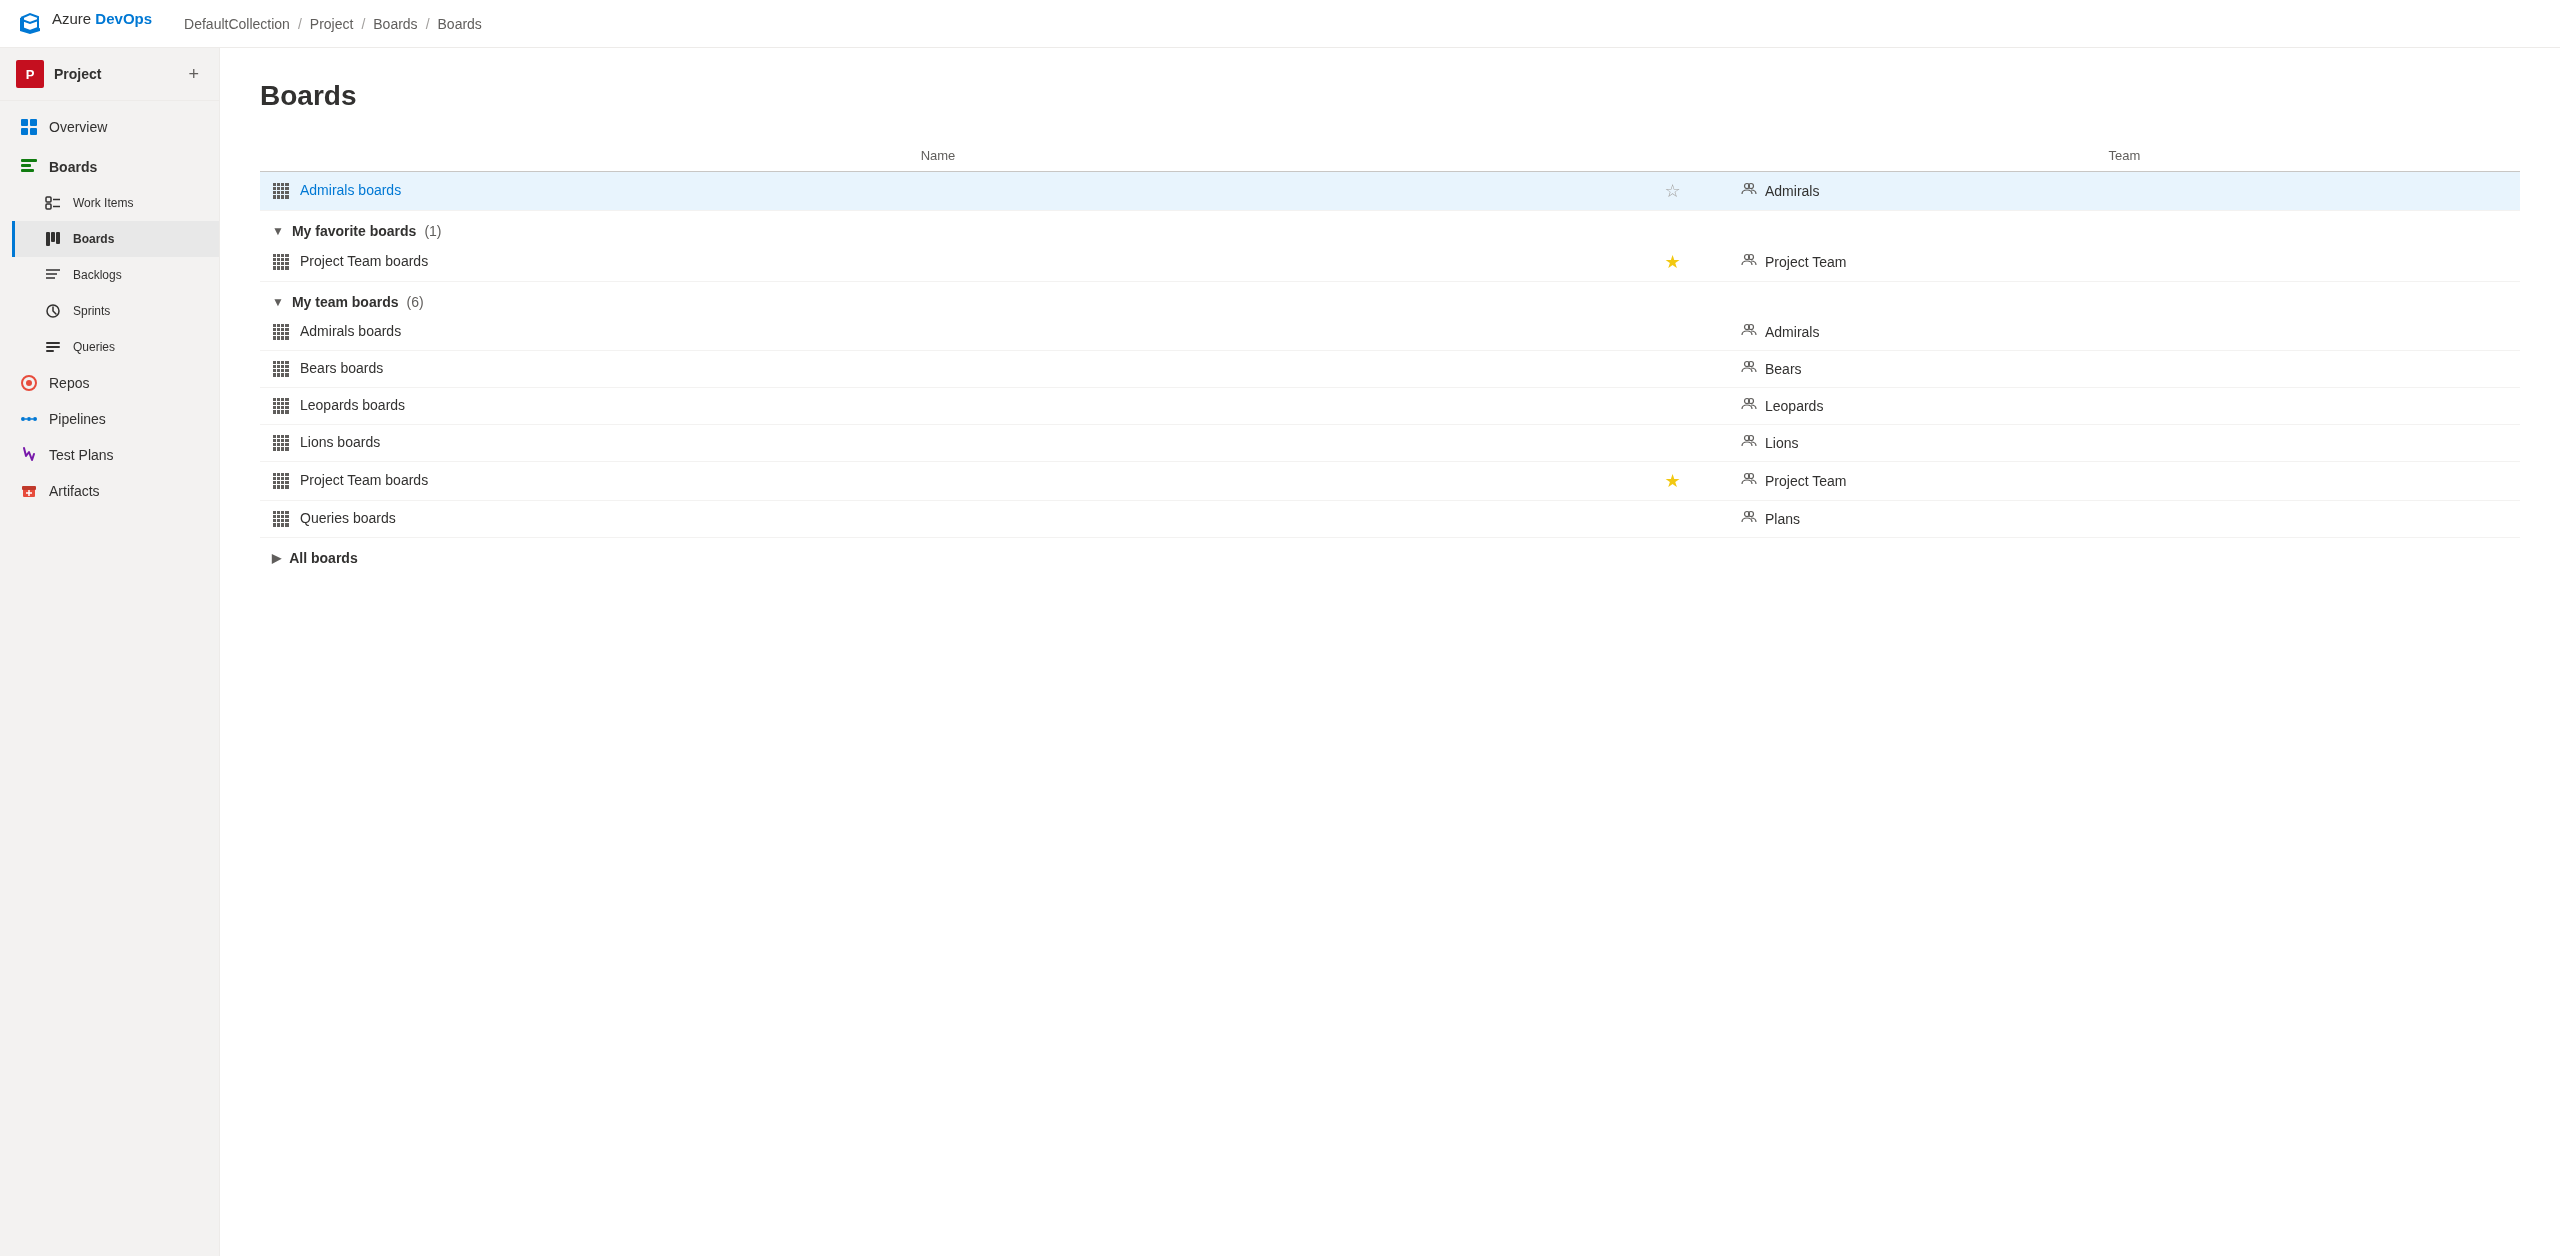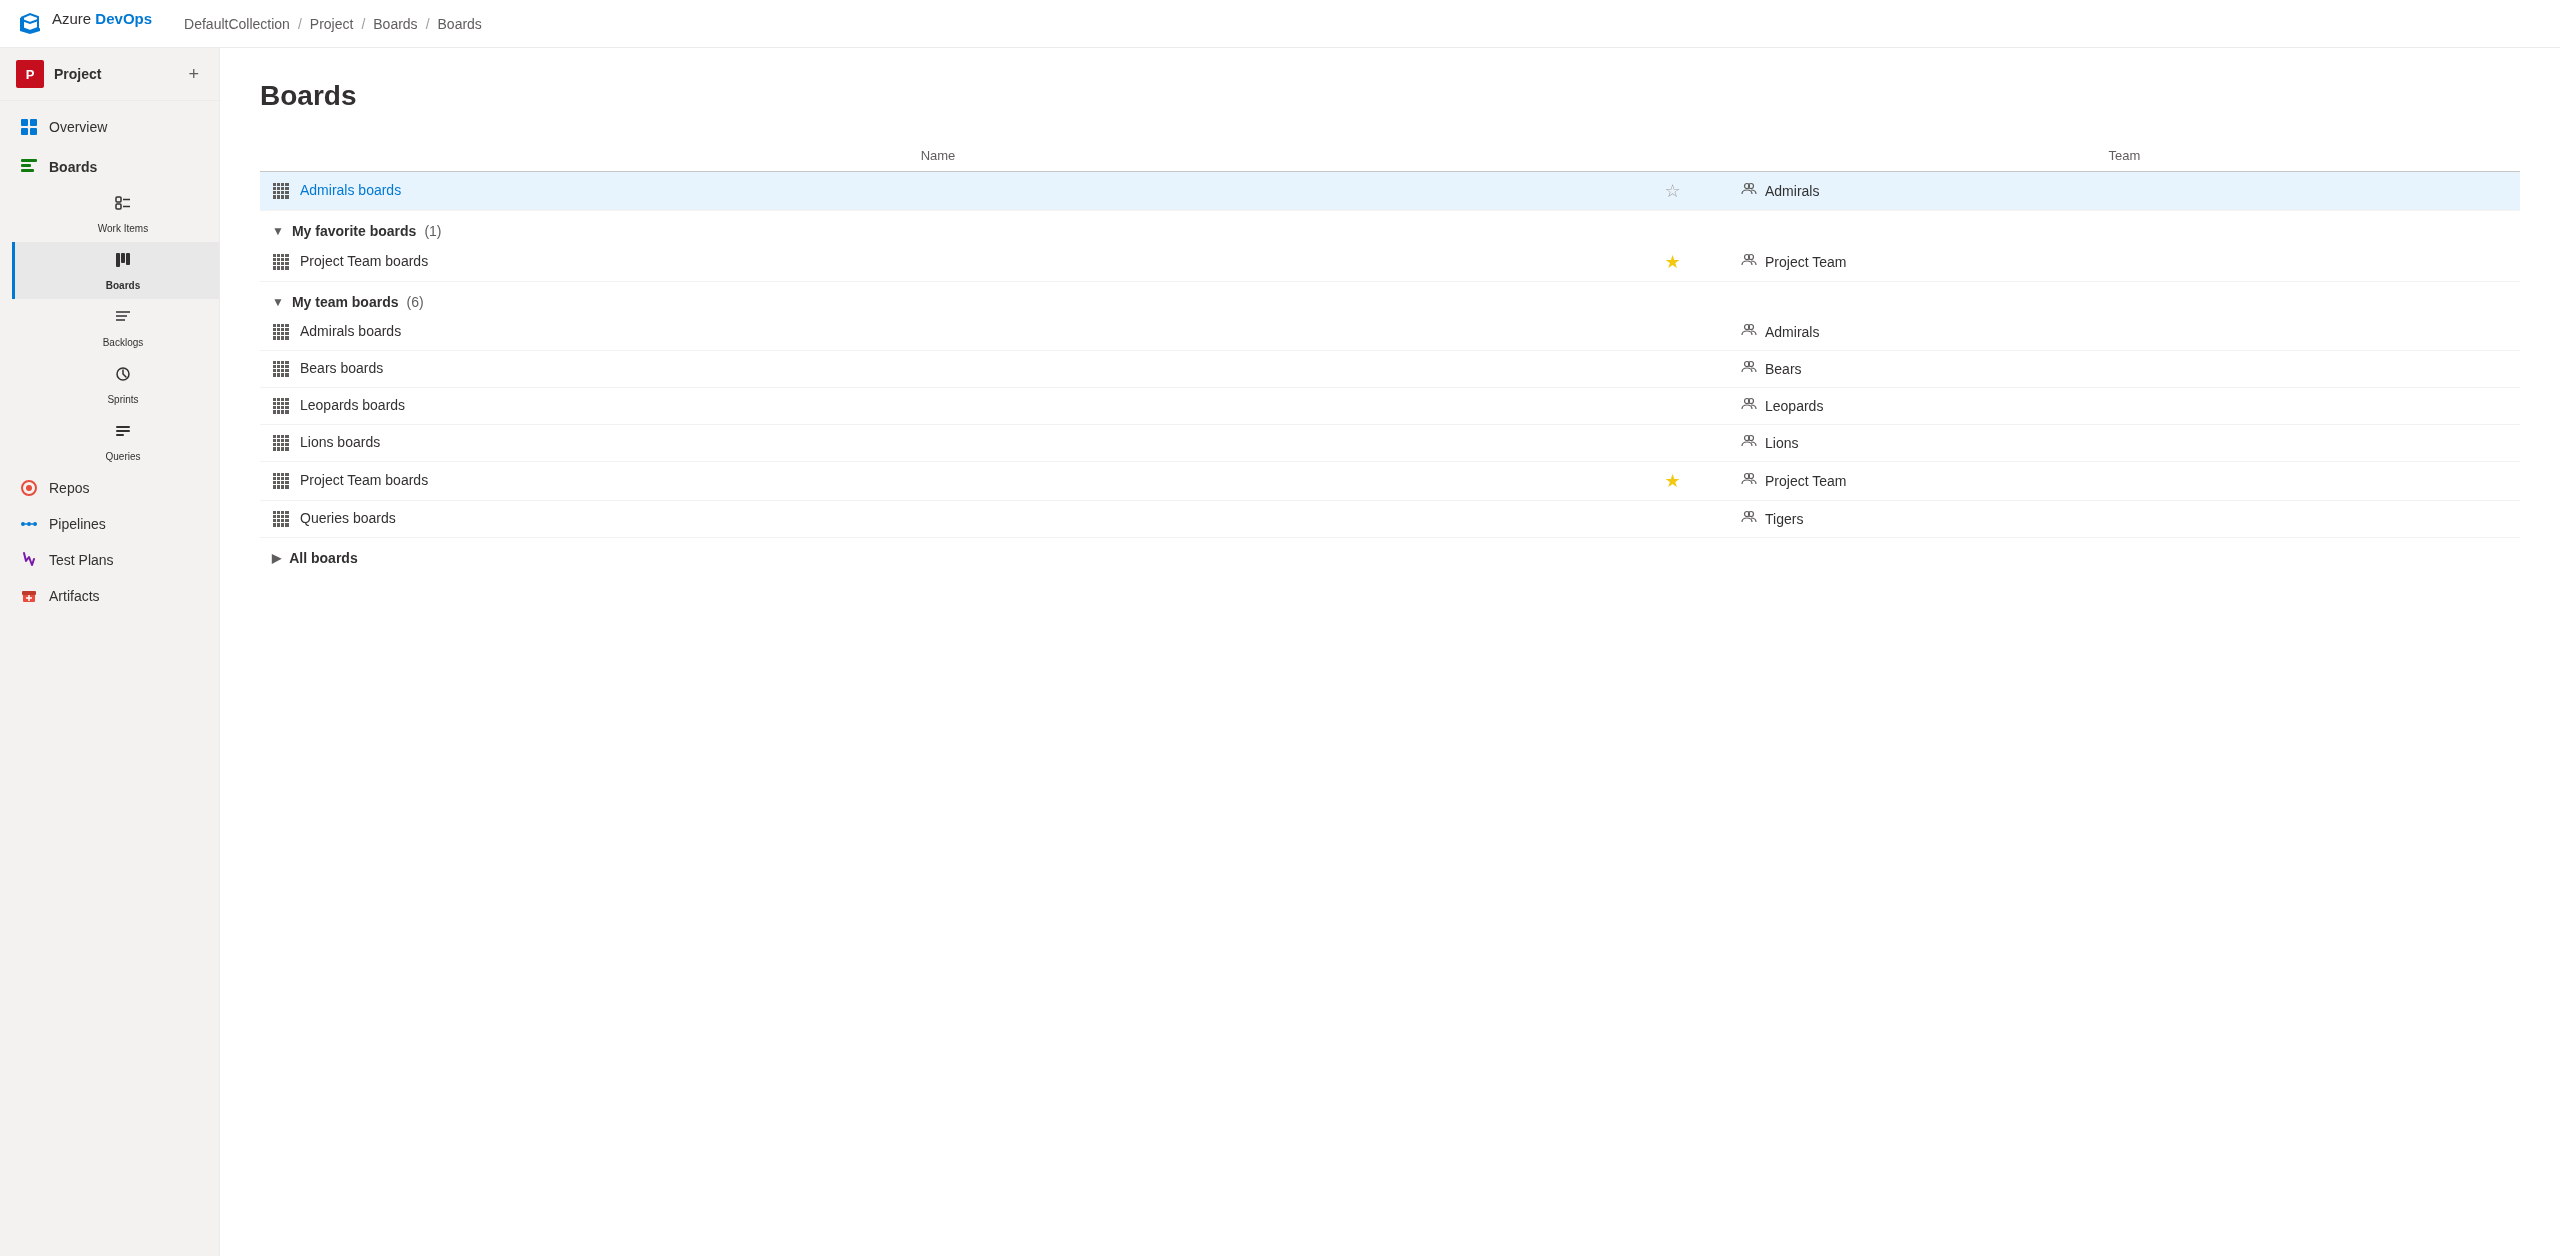--- a/index.html
+++ b/index.html
@@ -125,22 +125,21 @@
       flex-shrink: 0;
       display: flex;
       align-items: center;
       justify-content: center;
     }
     .nav-sub {
       padding-left: 12px;
     }
     .nav-sub .nav-item {
       padding-left: 28px;
-      font-size: 10px;
-      flex-direction: column;
+      font-size: 12px;
     }
 
     
     .main {
       flex: 1;
       overflow-y: auto;
       padding: 32px 40px;
       background: #fff;
     }
     .page-title {
@@ -721,21 +720,21 @@
             </td>
             <td class="star-cell"><span class="star-empty"></span></td>
             <td>
               <div class="team-cell">
                 <span class="team-icon"><svg width="16" height="16" viewBox="0 0 16 16" fill="none">
                     <circle cx="6" cy="5" r="2.5" stroke="#605e5c" stroke-width="1.2" fill="none"></circle>
                     <circle cx="10" cy="5" r="2.5" stroke="#605e5c" stroke-width="1.2" fill="none"></circle>
                     <path d="M1 13c0-2.5 2-4 5-4s5 1.5 5 4" stroke="#605e5c" stroke-width="1.2" fill="none"></path>
                     <path d="M10 9c2.5 0 5 1 5 4" stroke="#605e5c" stroke-width="1.2" fill="none"></path>
                   </svg></span>
-                <span>Tigers</span>
+                <span>Plans</span>
               </div>
             </td>
           </tr>
           <tr class="all-boards-row">
             <td colspan="3">
               <div class="all-boards-toggle">
                 <span class="chevron">▶</span>
                 <span>All boards</span>
               </div>
             </td>

